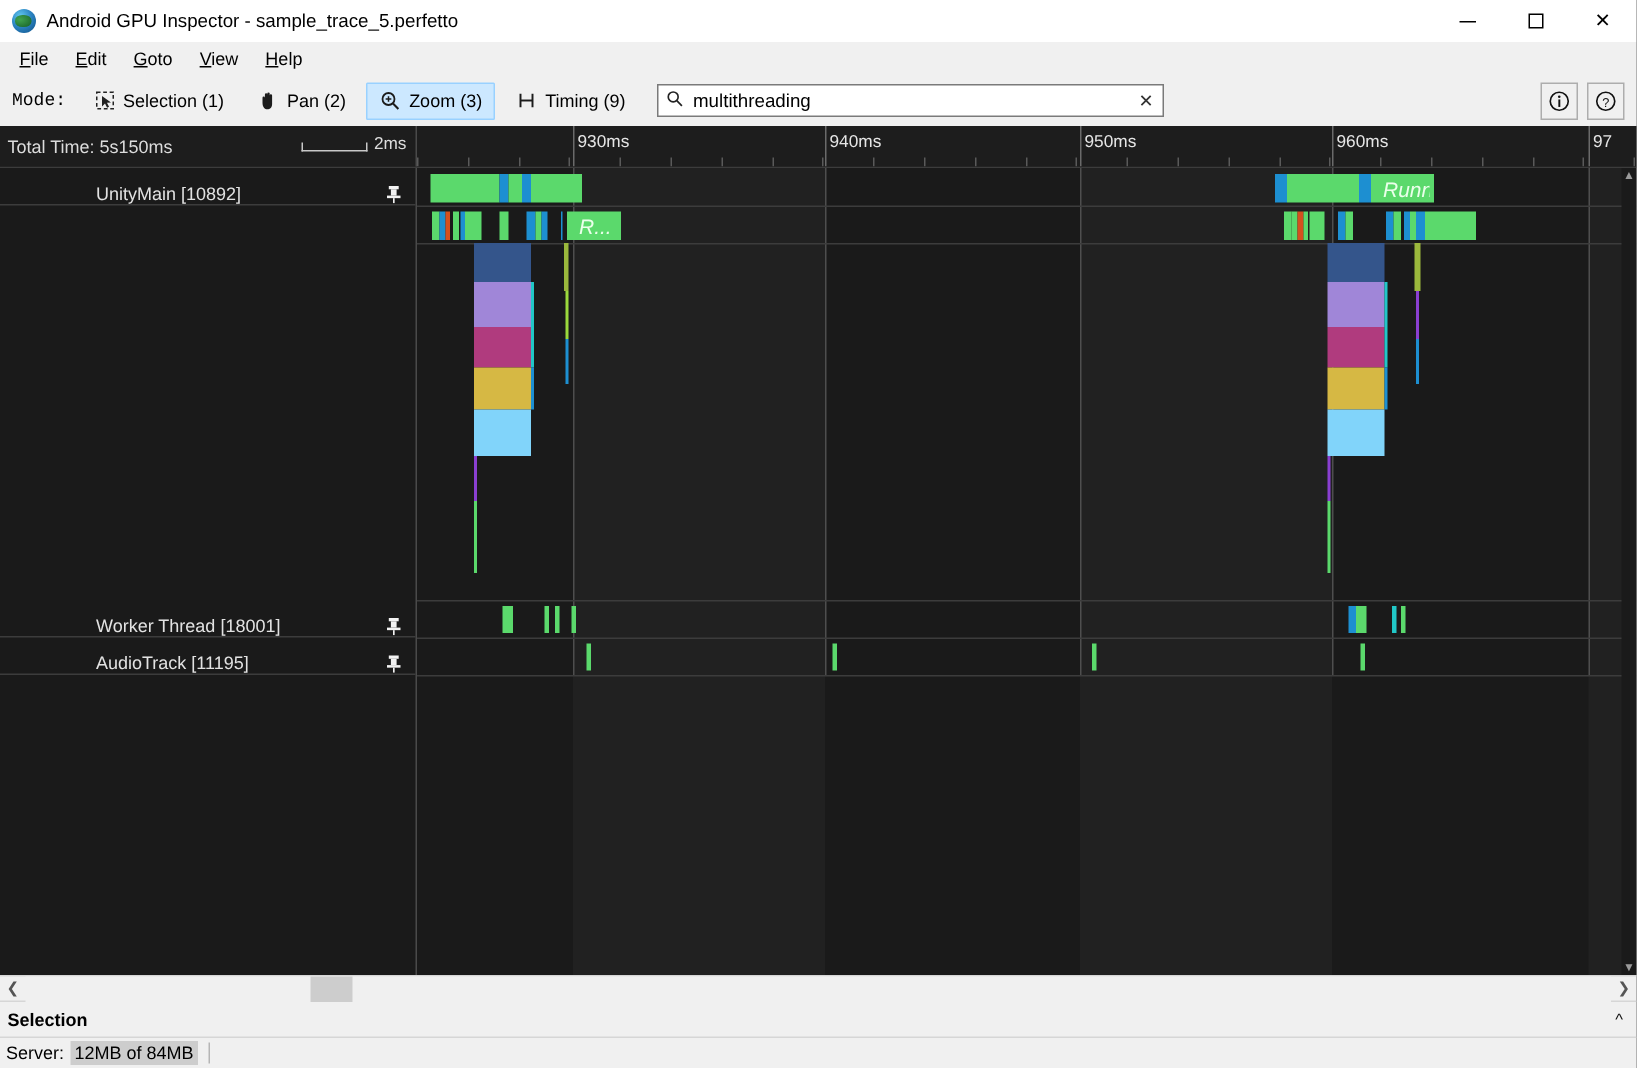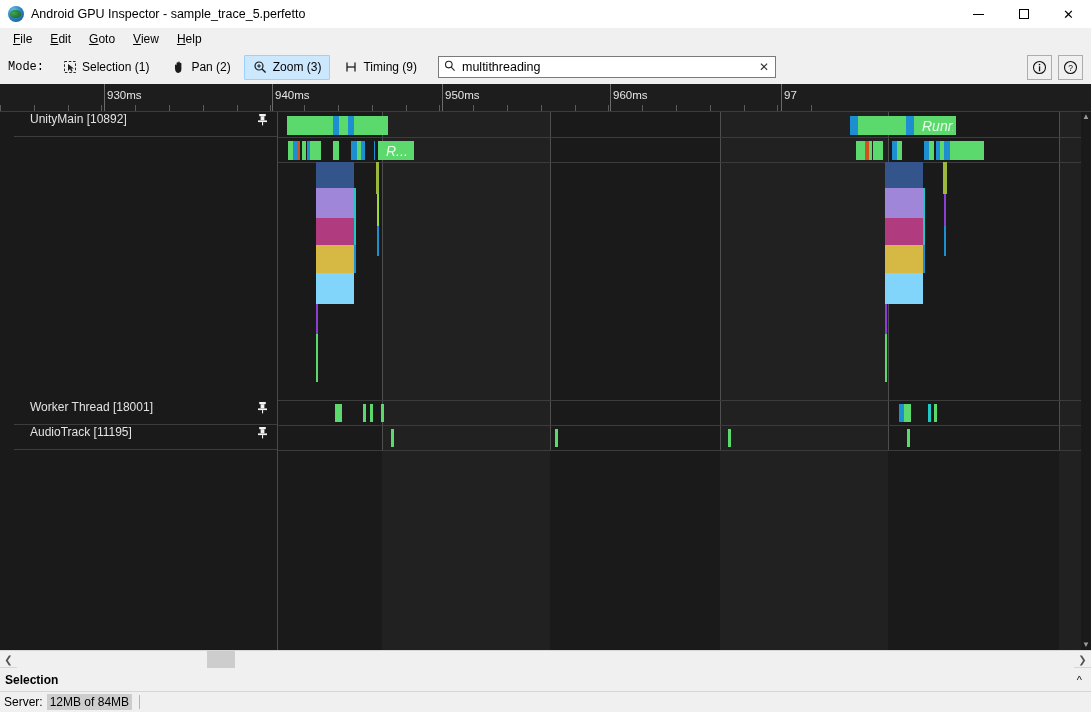--- a/index.html
+++ b/index.html
@@ -116,22 +116,23 @@
   .tl-body { flex: 1; display: flex; position: relative; overflow: hidden; }
   .tl-sidebar {
     width: 278px; flex: none; border-right: 1px solid #4a4a4a;
     position: relative; background: #1a1a1a;
   }
   .tl-canvas { flex: 1; position: relative; overflow: hidden; background: #1a1a1a; }
 
   .band { position: absolute; top: 0; bottom: 0; background: #212121; }
   .gridline { position: absolute; top: 0; width: 1px; background: #4e4e4e; }
   .track-label-row {
-    position: absolute; left: 14px; right: 0; display: flex; align-items: flex-start;
+    position: absolute; left: 0; right: 0; display: flex; align-items: flex-end;
     border-bottom: 1px solid #3c3c3c;
+    padding-left: 48px;
   }
   .track-name { color: #e2e2e2; font-size: 12px; margin-left: 16px; white-space: nowrap; }
   .track-icons { margin-left: auto; display: flex; align-items: center; gap: 7px; padding-right: 9px; }
   .pin-icon, .collapse-icon { width: 12px; height: 14px; display: flex; align-items: center; justify-content: center; }
 
   .slice { position: absolute; }
   .slice-label {
     color: #eaffea; font-size: 14px; line-height: 1; padding-left: 8px;
     overflow: hidden; white-space: nowrap; text-overflow: clip;
     position: absolute; left: 0; top: 50%; transform: translateY(-50%); font-style: italic;
@@ -271,20 +272,27 @@
           <circle cx="7.5" cy="7.5" r="6" fill="none" stroke="#111" stroke-width="1.1"></circle>
           <text x="7.5" y="11" text-anchor="middle" font-size="8.5" font-family="Liberation Sans, sans-serif" fill="#111">?</text>
         </svg>
       </div>
     </div>
   </div>
 
   <div class="timeline">
 
     <div class="tl-header">
+      <div class="tl-sidebar-head">
+        <div class="total-time">Total Time: 5s150ms</div>
+        <div class="scalebar">
+          <div class="scalebar-line"></div>
+          <div class="scalebar-text">2ms</div>
+        </div>
+      </div>
       <div class="tl-ruler" id="ruler">
           <div class="ruler-major" style="left: 104px;"></div>
           <div class="ruler-label" style="left: 104px;">930ms</div>
           <div class="ruler-major" style="left: 272px;"></div>
           <div class="ruler-label" style="left: 272px;">940ms</div>
           <div class="ruler-major" style="left: 442px;"></div>
           <div class="ruler-label" style="left: 442px;">950ms</div>
           <div class="ruler-major" style="left: 610px;"></div>
           <div class="ruler-label" style="left: 610px;">960ms</div>
           <div class="ruler-major" style="left: 781px;"></div>

